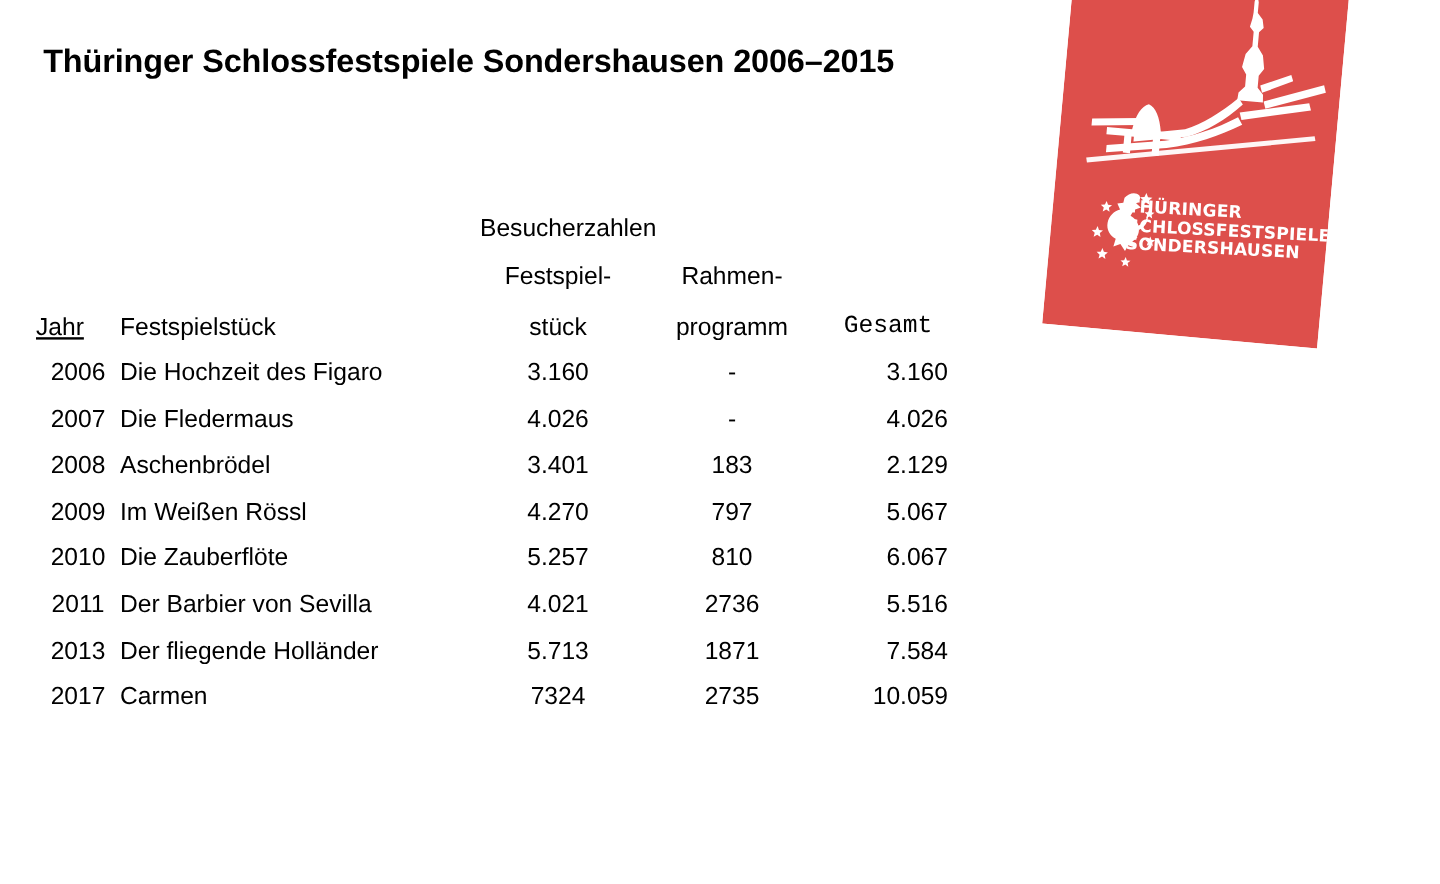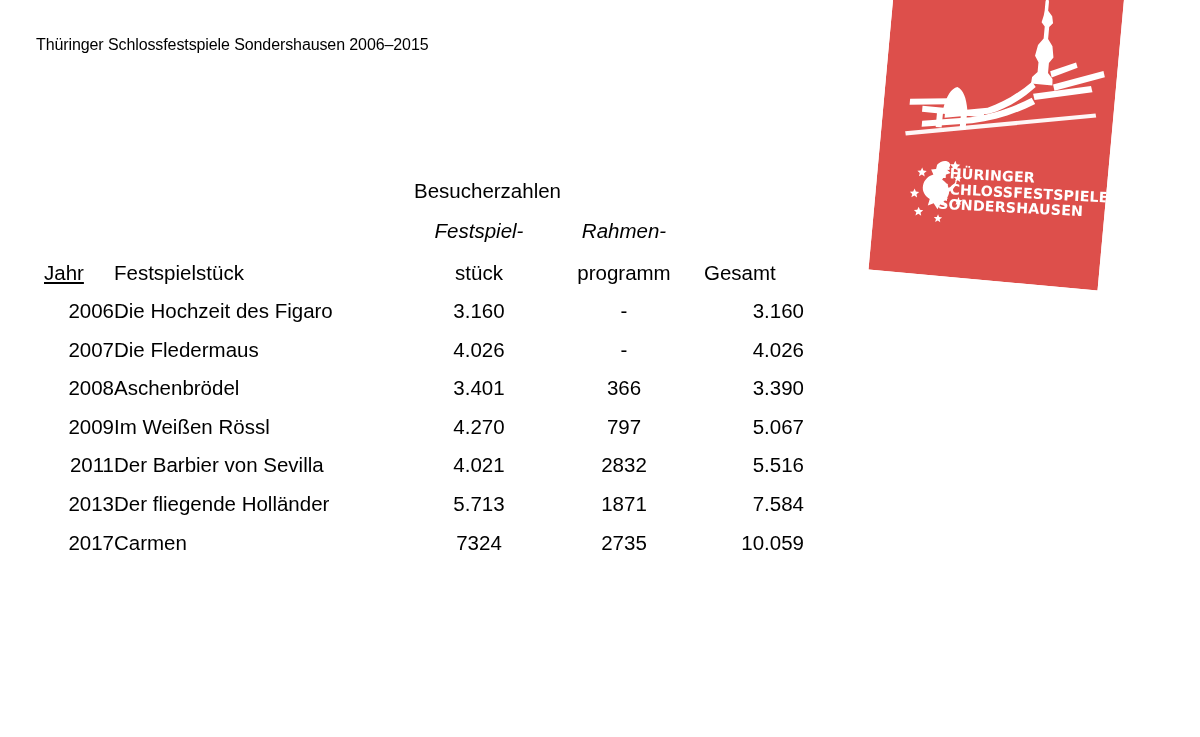--- a/index.html
+++ b/index.html
@@ -16,30 +16,30 @@
     font-family: "Liberation Sans", sans-serif;
     color: #000000;
     -webkit-font-smoothing: antialiased;
   }
 
   
   #page-title {
     position: absolute;
     left: 36px;
     top: 36px;
-    font-size: 16px;
-    font-weight: normal;
+    font-size: 27px;
+    font-weight: bold;
     letter-spacing: -0.1px;
     white-space: nowrap;
   }
 
   
   #stats-table {
     position: absolute;
-    left: 44px;
+    left: 30px;
     top: 163px;
     width: 760px;
     border-collapse: collapse;
     font-size: 20.5px;
   }
   #stats-table td, #stats-table th {
     padding: 0;
     border: 0;
     font-weight: normal;
     vertical-align: bottom;
@@ -56,34 +56,34 @@
   
   .row-group td { height: 38px; vertical-align: bottom; }
   .group-head {
     font-weight: bold;
     text-align: left;
     padding-left: 2px;
     font-size: 20.5px;
   }
 
   
-  .row-subhead1 td { height: 40px; vertical-align: bottom; font-style: italic; }
+  .row-subhead1 td { height: 40px; vertical-align: bottom; }
   .row-subhead2 td { height: 42px; vertical-align: bottom; padding-bottom: 2px; }
 
   .sub-c { text-align: center; }
-  .sub-r { text-align: left; padding-right: 2px; }
+  .sub-r { text-align: center; padding-right: 2px; font-family: Liberation Mono, monospace; }
 
   .hdr-bold { font-weight: bold; }
 
   .h-year  { text-align: left;  padding-left: 6px; text-decoration: underline; }
   .h-piece { text-align: left;  padding-left: 5px; }
 
   
   .row-data td { height: 38.6px; vertical-align: bottom; padding-bottom: 3px; }
-  .c-year  { text-align: right;  padding-left: 6px;  white-space: nowrap; }
+  .c-year  { text-align: center;  padding-left: 6px;  white-space: nowrap; }
   .c-piece { text-align: left;  padding-left: 5px;  white-space: nowrap; margin-left: 28px; }
   .c-num   { text-align: center; white-space: nowrap; }
   .c-total { text-align: right; padding-right: 2px; font-weight: bold; white-space: nowrap; }
 
   
   #logo-card {
     position: absolute;
     left: 868px;
     top: -58px;
     width: 230px;
@@ -166,35 +166,42 @@
       <td class="c-year">2007</td>
       <td class="c-piece">Die Fledermaus</td>
       <td class="c-num">4.026</td>
       <td class="c-num">-</td>
       <td class="c-total">4.026</td>
     </tr>
     <tr class="row-data">
       <td class="c-year">2008</td>
       <td class="c-piece">Aschenbrödel</td>
       <td class="c-num">3.401</td>
-      <td class="c-num">366</td>
-      <td class="c-total">3.390</td>
+      <td class="c-num">183</td>
+      <td class="c-total">2.129</td>
     </tr>
     <tr class="row-data">
       <td class="c-year">2009</td>
       <td class="c-piece">Im Weißen Rössl</td>
       <td class="c-num">4.270</td>
       <td class="c-num">797</td>
       <td class="c-total">5.067</td>
     </tr>
     <tr class="row-data">
+      <td class="c-year">2010</td>
+      <td class="c-piece">Die Zauberflöte</td>
+      <td class="c-num">5.257</td>
+      <td class="c-num">810</td>
+      <td class="c-total">6.067</td>
+    </tr>
+    <tr class="row-data">
       <td class="c-year">2011</td>
       <td class="c-piece">Der Barbier von Sevilla</td>
       <td class="c-num">4.021</td>
-      <td class="c-num">2832</td>
+      <td class="c-num">2736</td>
       <td class="c-total">5.516</td>
     </tr>
     <tr class="row-data">
       <td class="c-year">2013</td>
       <td class="c-piece">Der fliegende Holländer</td>
       <td class="c-num">5.713</td>
       <td class="c-num">1871</td>
       <td class="c-total">7.584</td>
     </tr>
     <tr class="row-data">

